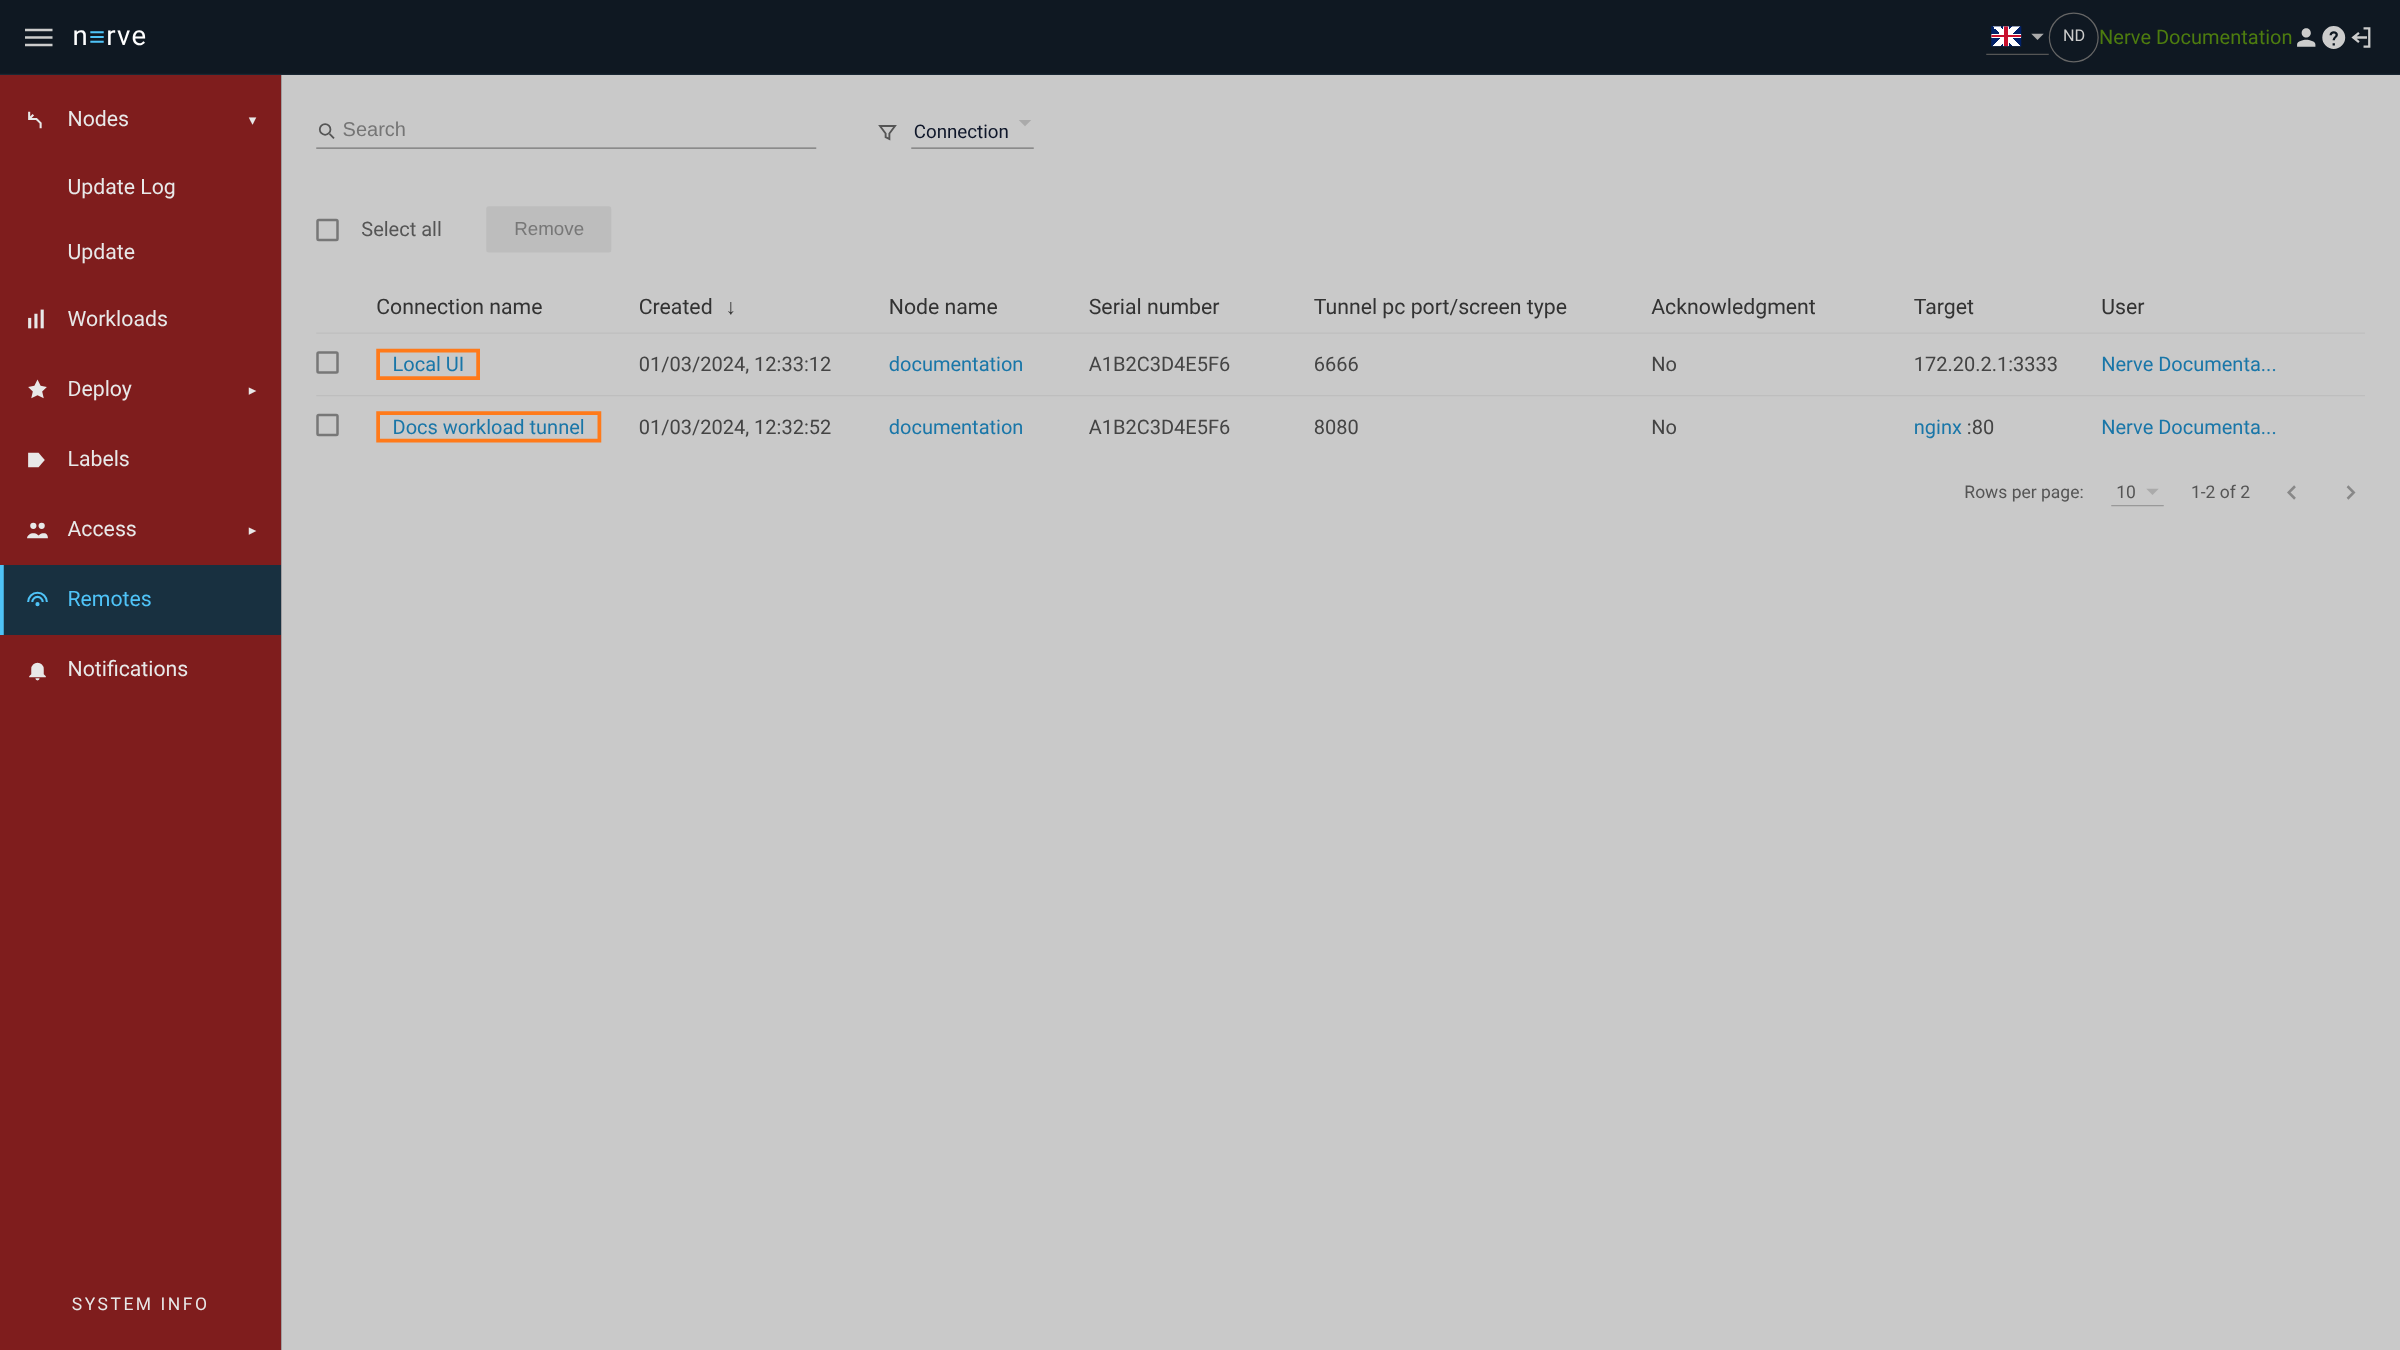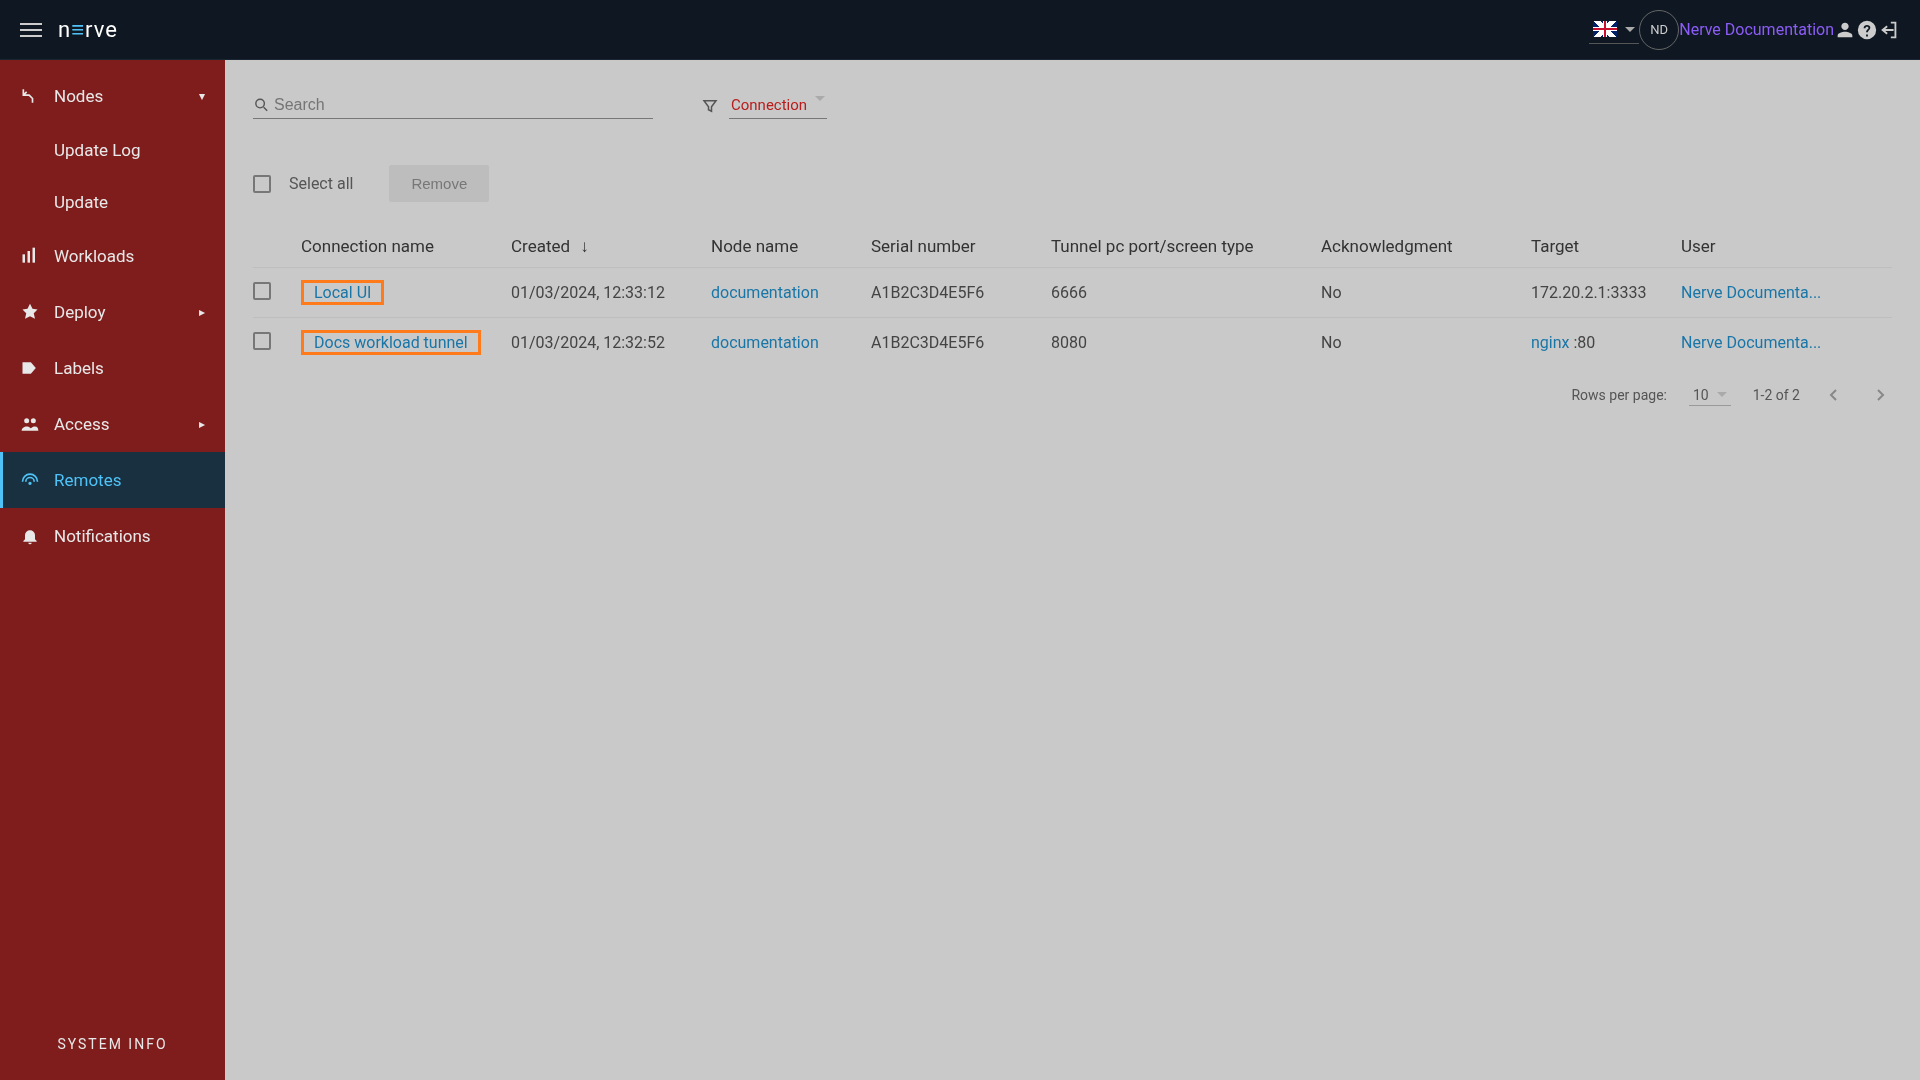--- a/index.html
+++ b/index.html
@@ -61,21 +61,21 @@
   flex:1;
   background:#c9c9c9;
   position:relative;
   padding: 32px 28px;
   color:#333;
 }
 .topbar { display:flex; align-items:flex-end; gap:48px; }
 .search-wrap { display:flex; align-items:flex-end; border-bottom:1px solid #777; width:400px; padding:4px 0; gap:4px; }
 .search-wrap input { background:transparent; border:none; outline:none; font-size:16px; color:#444; width:100%; }
 .filter-wrap { display:flex; align-items:center; gap:10px; }
-.filter-label { border-bottom:1px solid #777; display:flex; align-items:flex-start; gap:8px; padding:4px 2px; font-size:15px; color:#b91c1c; }
+.filter-label { border-bottom:1px solid #777; display:flex; align-items:flex-start; gap:8px; padding:4px 2px; font-size:15px; color:#0f172a; }
 .input-icon { width:18px; height:18px; color:#555; }
 
 .select-row { display:flex; align-items:center; gap:18px; margin-top: 46px; }
 .chk { width:18px; height:18px; border:2px solid #777; border-radius:2px; display:inline-block; }
 .btn-remove { background:#bdbdbd; color:#777; border:none; padding:10px 22px; font-size:15px; border-radius:2px; }
 
 .table { margin-top: 24px; width:100%; }
 .thead { display:grid; grid-template-columns: 48px 210px 200px 160px 180px 270px 210px 150px 180px; padding:10px 0; font-size:17px; color:#333; }
 .thead .sort { display:inline-block; margin-left:6px; }
 .trow { display:grid; grid-template-columns: 48px 210px 200px 160px 180px 270px 210px 150px 180px; padding:12px 0; font-size:16px; color:#444; border-top:1px solid rgba(0,0,0,0.05); align-items:center; }
@@ -107,21 +107,21 @@
     </div>
   </div>
   <div class="header-right">
     <div class="flag">
       <span class="flag-box"></span>
       <span class="caret"></span>
     </div>
     <div class="avatar-circle">
       <span>ND</span>
     </div>
-    <div style="font-size:16px;color:#8b5cf6;">Nerve Documentation</div>
+    <div style="font-size:16px;color:#4d7c0f;">Nerve Documentation</div>
     <svg class="hicon" viewBox="0 0 24 24" fill="currentColor">
         <path d="M12 12c2.2 0 4-1.8 4-4s-1.8-4-4-4-4 1.8-4 4 1.8 4 4 4zm0 2c-2.7 0-8 1.3-8 4v2h16v-2c0-2.7-5.3-4-8-4z"></path>
       </svg>
     <svg class="hicon" viewBox="0 0 24 24" fill="currentColor">
         <path d="M12 2a10 10 0 100 20 10 10 0 000-20zm1 17h-2v-2h2v2zm1.6-7.2c-.5.5-1 1-1.3 1.5-.2.3-.3.7-.3 1.2h-2c0-.8.2-1.4.5-1.9.3-.5.8-1 1.4-1.6.4-.4.7-.8.7-1.3 0-.8-.7-1.3-1.6-1.3-1 0-1.6.6-1.7 1.6H8.3C8.4 7.7 10 6.5 12 6.5c2.1 0 3.6 1.2 3.6 3 0 .9-.4 1.6-1 2.3z"></path>
       </svg>
     <svg class="hicon" viewBox="0 0 24 24" fill="none" stroke="currentColor" stroke-width="2">
         <path d="M14 4h5v16h-5M10 8l-5 4 5 4M5 12h12"></path>
       </svg>
   </div>

